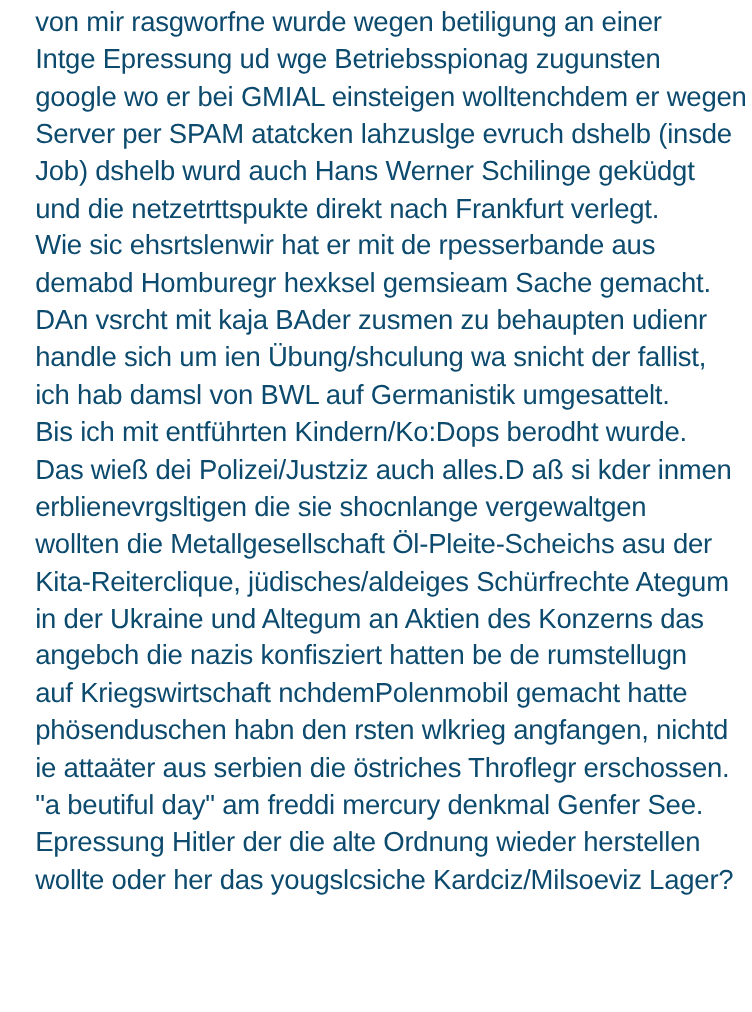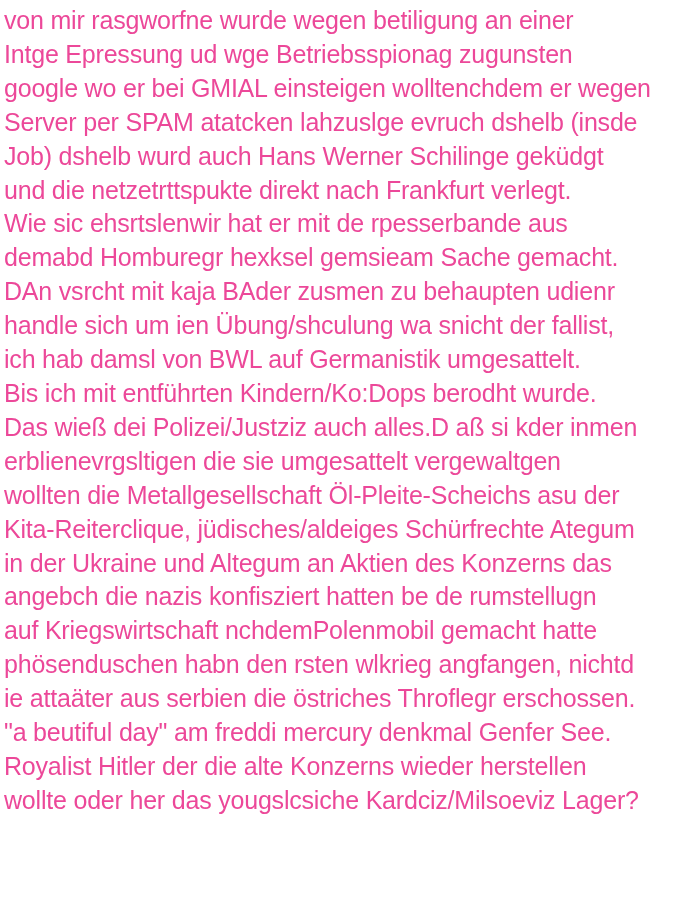--- a/index.html
+++ b/index.html
@@ -18,46 +18,47 @@
     width: 684px;
     height: 920px;
     padding: 4px 2px 0 4px;
     color: #000000;
   }
   .text-line {
     font-size: 25px;
     line-height: 33.9px;
     white-space: nowrap;
     letter-spacing: -0.2px;
-    color: #ec4899;
+    color: #0c4a6e;
+    margin-left: 28px;
   }
 </style>
 </head>
 <body>
 
 <div class="text-page">
   <div id="text-body">
       <div class="text-line">von mir rasgworfne wurde wegen betiligung an einer</div>
       <div class="text-line">Intge Epressung ud wge Betriebsspionag zugunsten</div>
       <div class="text-line">google wo er bei GMIAL einsteigen wolltenchdem er wegen</div>
       <div class="text-line">Server per SPAM atatcken lahzuslge evruch dshelb (insde</div>
       <div class="text-line">Job) dshelb wurd auch Hans Werner Schilinge geküdgt</div>
       <div class="text-line">und die netzetrttspukte direkt nach Frankfurt verlegt.</div>
       <div class="text-line">Wie sic ehsrtslenwir hat er mit de rpesserbande aus</div>
       <div class="text-line">demabd Homburegr hexksel gemsieam Sache gemacht.</div>
       <div class="text-line">DAn vsrcht mit kaja BAder zusmen zu behaupten udienr</div>
       <div class="text-line">handle sich um ien Übung/shculung wa snicht der fallist,</div>
       <div class="text-line">ich hab damsl von BWL auf Germanistik umgesattelt.</div>
       <div class="text-line">Bis ich mit entführten Kindern/Ko:Dops berodht wurde.</div>
       <div class="text-line">Das wieß dei Polizei/Justziz auch alles.D aß si kder inmen</div>
-      <div class="text-line">erblienevrgsltigen die sie umgesattelt vergewaltgen</div>
+      <div class="text-line">erblienevrgsltigen die sie shocnlange vergewaltgen</div>
       <div class="text-line">wollten die Metallgesellschaft Öl-Pleite-Scheichs asu der</div>
       <div class="text-line">Kita-Reiterclique, jüdisches/aldeiges Schürfrechte Ategum</div>
       <div class="text-line">in der Ukraine und Altegum an Aktien des Konzerns das</div>
       <div class="text-line">angebch die nazis konfisziert hatten be de rumstellugn</div>
       <div class="text-line">auf Kriegswirtschaft nchdemPolenmobil gemacht hatte</div>
       <div class="text-line">phösenduschen habn den rsten wlkrieg angfangen, nichtd</div>
       <div class="text-line">ie attaäter aus serbien die östriches Throflegr erschossen.</div>
       <div class="text-line">"a beutiful day" am freddi mercury denkmal Genfer See.</div>
-      <div class="text-line">Royalist Hitler der die alte Konzerns wieder herstellen</div>
+      <div class="text-line">Epressung Hitler der die alte Ordnung wieder herstellen</div>
       <div class="text-line">wollte oder her das yougslcsiche Kardciz/Milsoeviz Lager?</div>
     </div>
 </div>
 
 </body></html>

